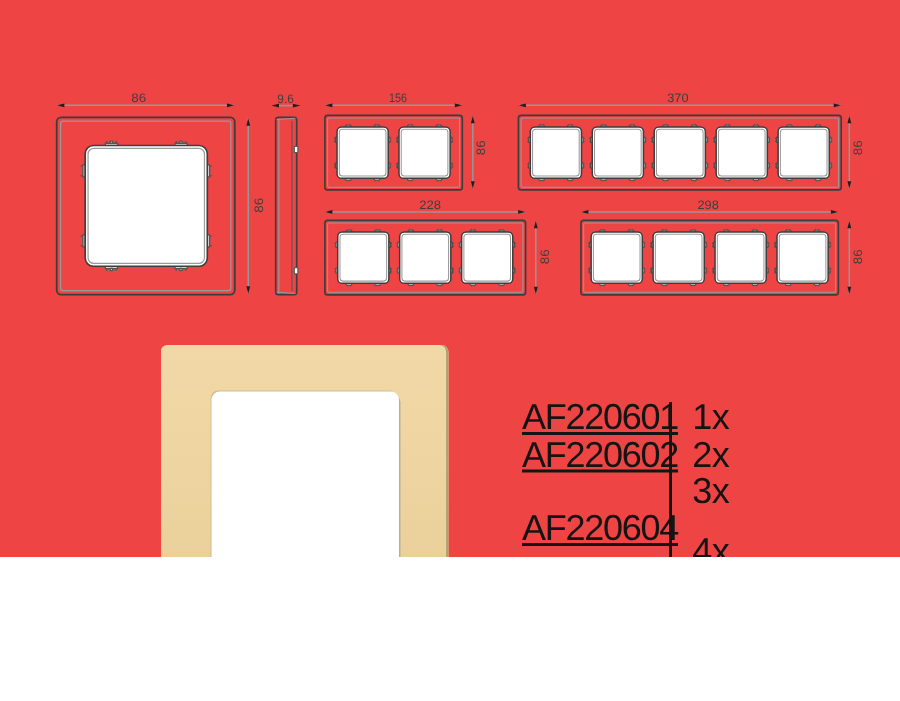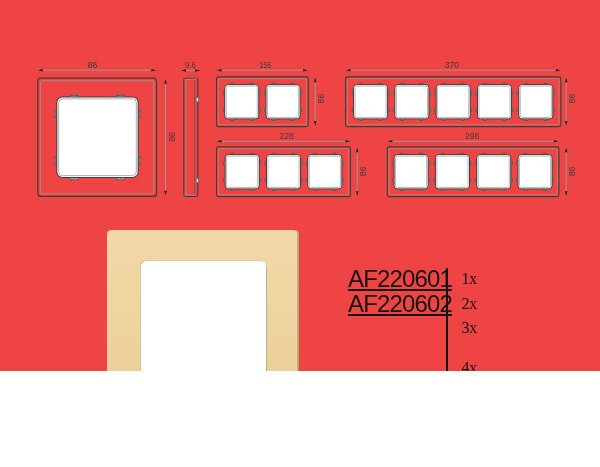--- a/index.html
+++ b/index.html
@@ -7,21 +7,21 @@
 #page{position:relative;width:600px;height:371px;background:#ef4444;overflow:hidden;transform:translateZ(0);
   font-family:"Liberation Sans",sans-serif;}
 #drawings{position:absolute;left:0;top:0;transform:translateZ(0);}
 #photo{position:absolute;left:107px;top:229.5px;width:191.7px;height:191.5px;border-radius:4.5px;
   background:linear-gradient(180deg,#f1d8a6 0%,#eed4a0 45%,#e7cc97 100%);
   box-shadow:inset -1.6px 0 0 #b0a173, inset 0 -1.5px 0 #c9b685;}
 #photo-window{position:absolute;left:33.8px;top:31.9px;width:125px;height:125.2px;border-radius:5.5px;
   background:#fff;
   box-shadow:0 1.6px 0 -0.3px #b3a582, 1.6px 1.6px 0 -0.6px #bdb08d, -1px -1px 0 -0.4px rgba(140,130,105,.3);}
 .code{position:absolute;left:348px;font-size:24px;line-height:24.6px;letter-spacing:-0.85px;color:#141414;text-decoration:underline;}
-.qty{position:absolute;left:461.5px;font-size:16px;line-height:24.6px;letter-spacing:-0.3px;color:#141414;font-family:Liberation Serif, serif;}
+.qty{position:absolute;left:461.5px;font-size:24px;line-height:24.6px;letter-spacing:-0.3px;color:#141414;}
 #divider{position:absolute;left:445.5px;top:267.5px;width:2.6px;height:115px;background:#141414;}
 </style>
 </head>
 <body>
 <div id="page">
 
 <svg id="drawings" width="600" height="467" viewBox="0 0 600 467">
 
 <g>
 
@@ -561,18 +561,19 @@
 
 <div class="qty" style="top:267.0px">1x</div>
 
 <div class="code" style="top:291.6px">AF220602</div>
 
 <div class="qty" style="top:292px">2x</div>
 
 
 <div class="qty" style="top:316.2px">3x</div>
 
+<div class="code" style="top:340.8px">AF220604</div>
 
 <div class="qty" style="top:356px">4x</div>
 
 
 <div class="qty" style="top:380px">5x</div>
 </div>
 
 </body></html>

